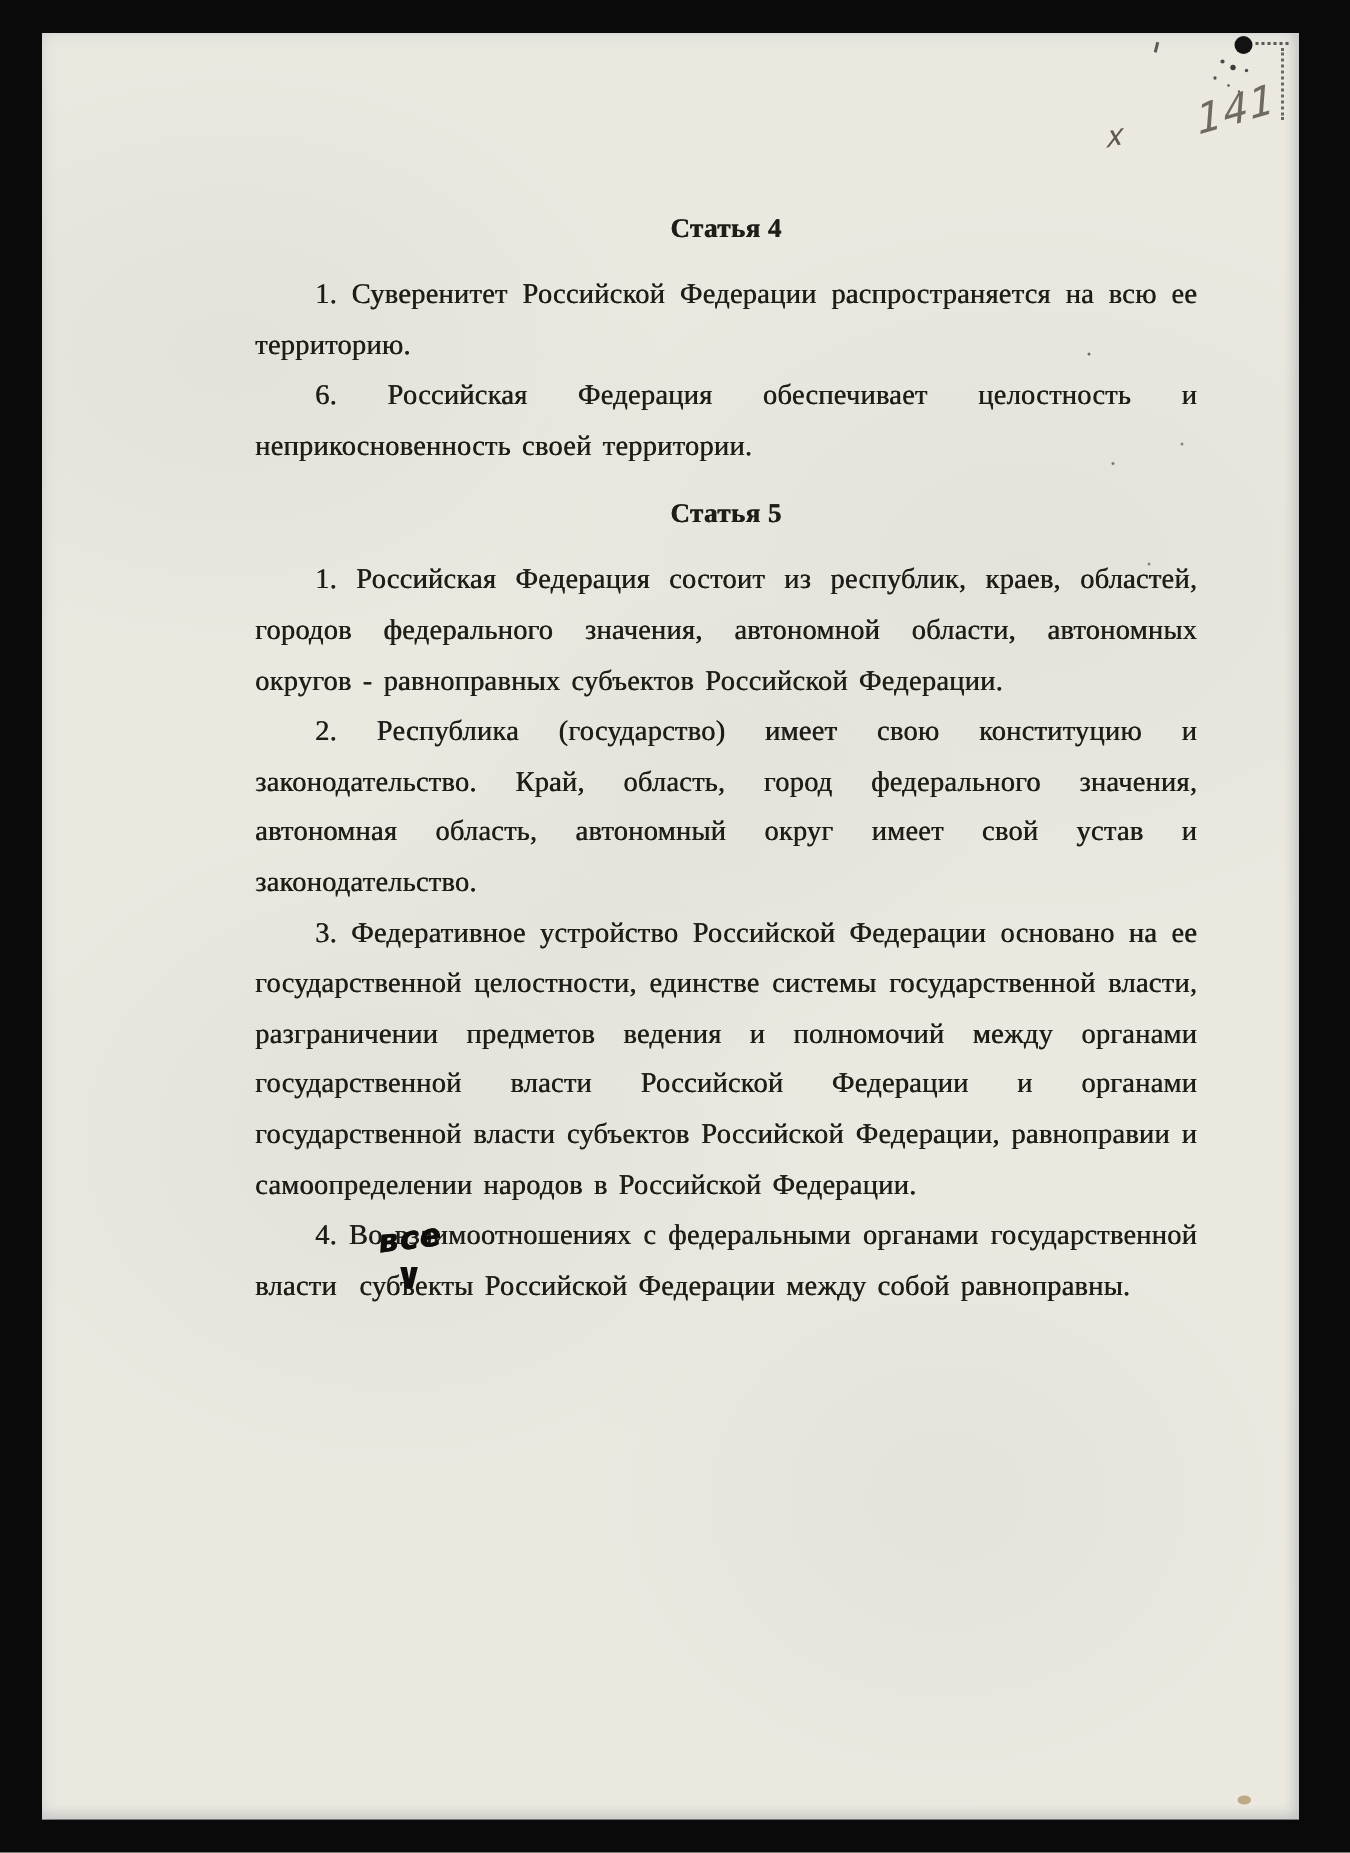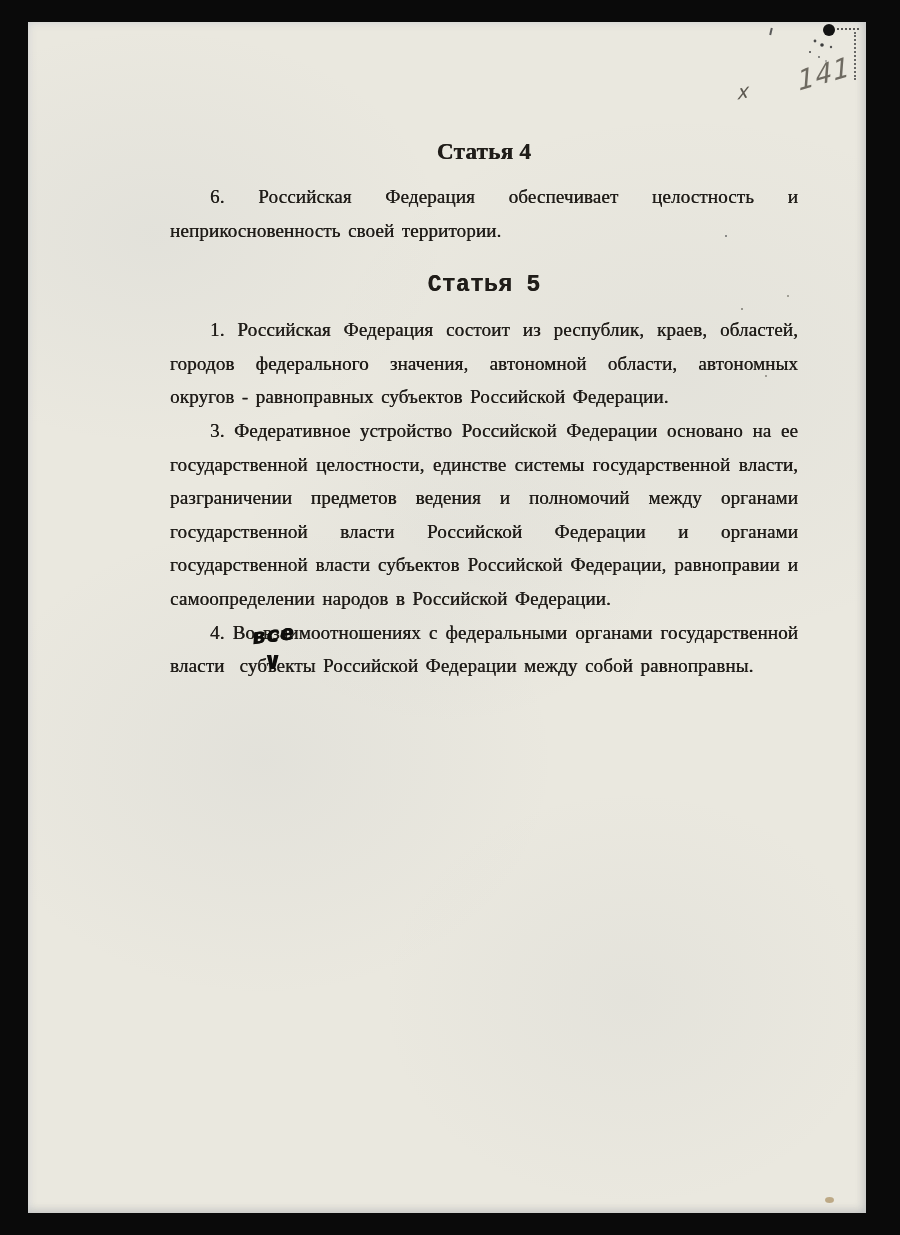--- a/index.html
+++ b/index.html
@@ -24,24 +24,24 @@
       inset -3px -3px 8px rgba(40,50,70,.12),
       inset 2px 2px 6px rgba(255,255,255,.35);
   }
   .content{
     position:absolute;left:142px;top:118px;width:628px;
     color:#201d19;
     font-size:19px;line-height:33.6px;
     text-shadow:0.35px 0 0 currentColor;
   }
   .article-title{
-    text-align:center;font-weight:bold;font-size:23px;line-height:24px;
+    text-align:center;font-weight:bold;font-size:18px;line-height:24px;
     letter-spacing:.3px;margin:0 0 16px 0;
   }
-  .article-title.second{margin-top:26px;font-family:Liberation Mono, monospace;}
+  .article-title.second{margin-top:16px;}
   .body-p{
     margin:0;text-indent:40px;
     text-align:justify;text-align-last:left;
     word-spacing:2.5px;letter-spacing:.15px;
   }
   
   .ins{position:relative;display:inline-block;width:15px;height:19px;vertical-align:baseline;}
   .ins-caret{
     position:absolute;left:-1px;top:-3px;
     font-family:"DejaVu Sans",sans-serif;font-weight:bold;font-size:22px;line-height:22px;
@@ -100,22 +100,24 @@
   <div class="tick"></div>
   <div class="speckles"></div>
   <div class="stain"></div>
 
   <div class="corner-number">141</div>
   <div class="corner-mark">х</div>
 
   <div class="content">
 
     <div class="article-title">Статья 4</div>
+    <p class="body-p">1. Суверенитет Российской Федерации распространяется на всю ее территорию.</p>
     <p class="body-p">6. Российская Федерация обеспечивает целостность и неприкосновенность своей территории.</p>
 
     <div class="article-title second">Статья 5</div>
     <p class="body-p">1. Российская Федерация состоит из республик, краев, областей, городов федерального значения, автономной области, автономных округов - равноправных субъектов Российской Федерации.</p>
+    <p class="body-p">2. Республика (государство) имеет свою конституцию и законодательство. Край, область, город федерального значения, автономная область, автономный округ имеет свой устав и законодательство.</p>
     <p class="body-p">3. Федеративное устройство Российской Федерации основано на ее государственной целостности, единстве системы государственной власти, разграничении предметов ведения и полномочий между органами государственной власти Российской Федерации и органами государственной власти субъектов Российской Федерации, равноправии и самоопределении народов в Российской Федерации.</p>
 
     <p class="body-p"><span>4. Во взаимоотношениях с федеральными органами государственной власти</span><span class="ins"><span class="ins-word">все</span><span class="ins-caret">∨</span></span><span>субъекты Российской Федерации между собой равноправны.</span></p>
 
   </div>
 </div>
 
 </body></html>

